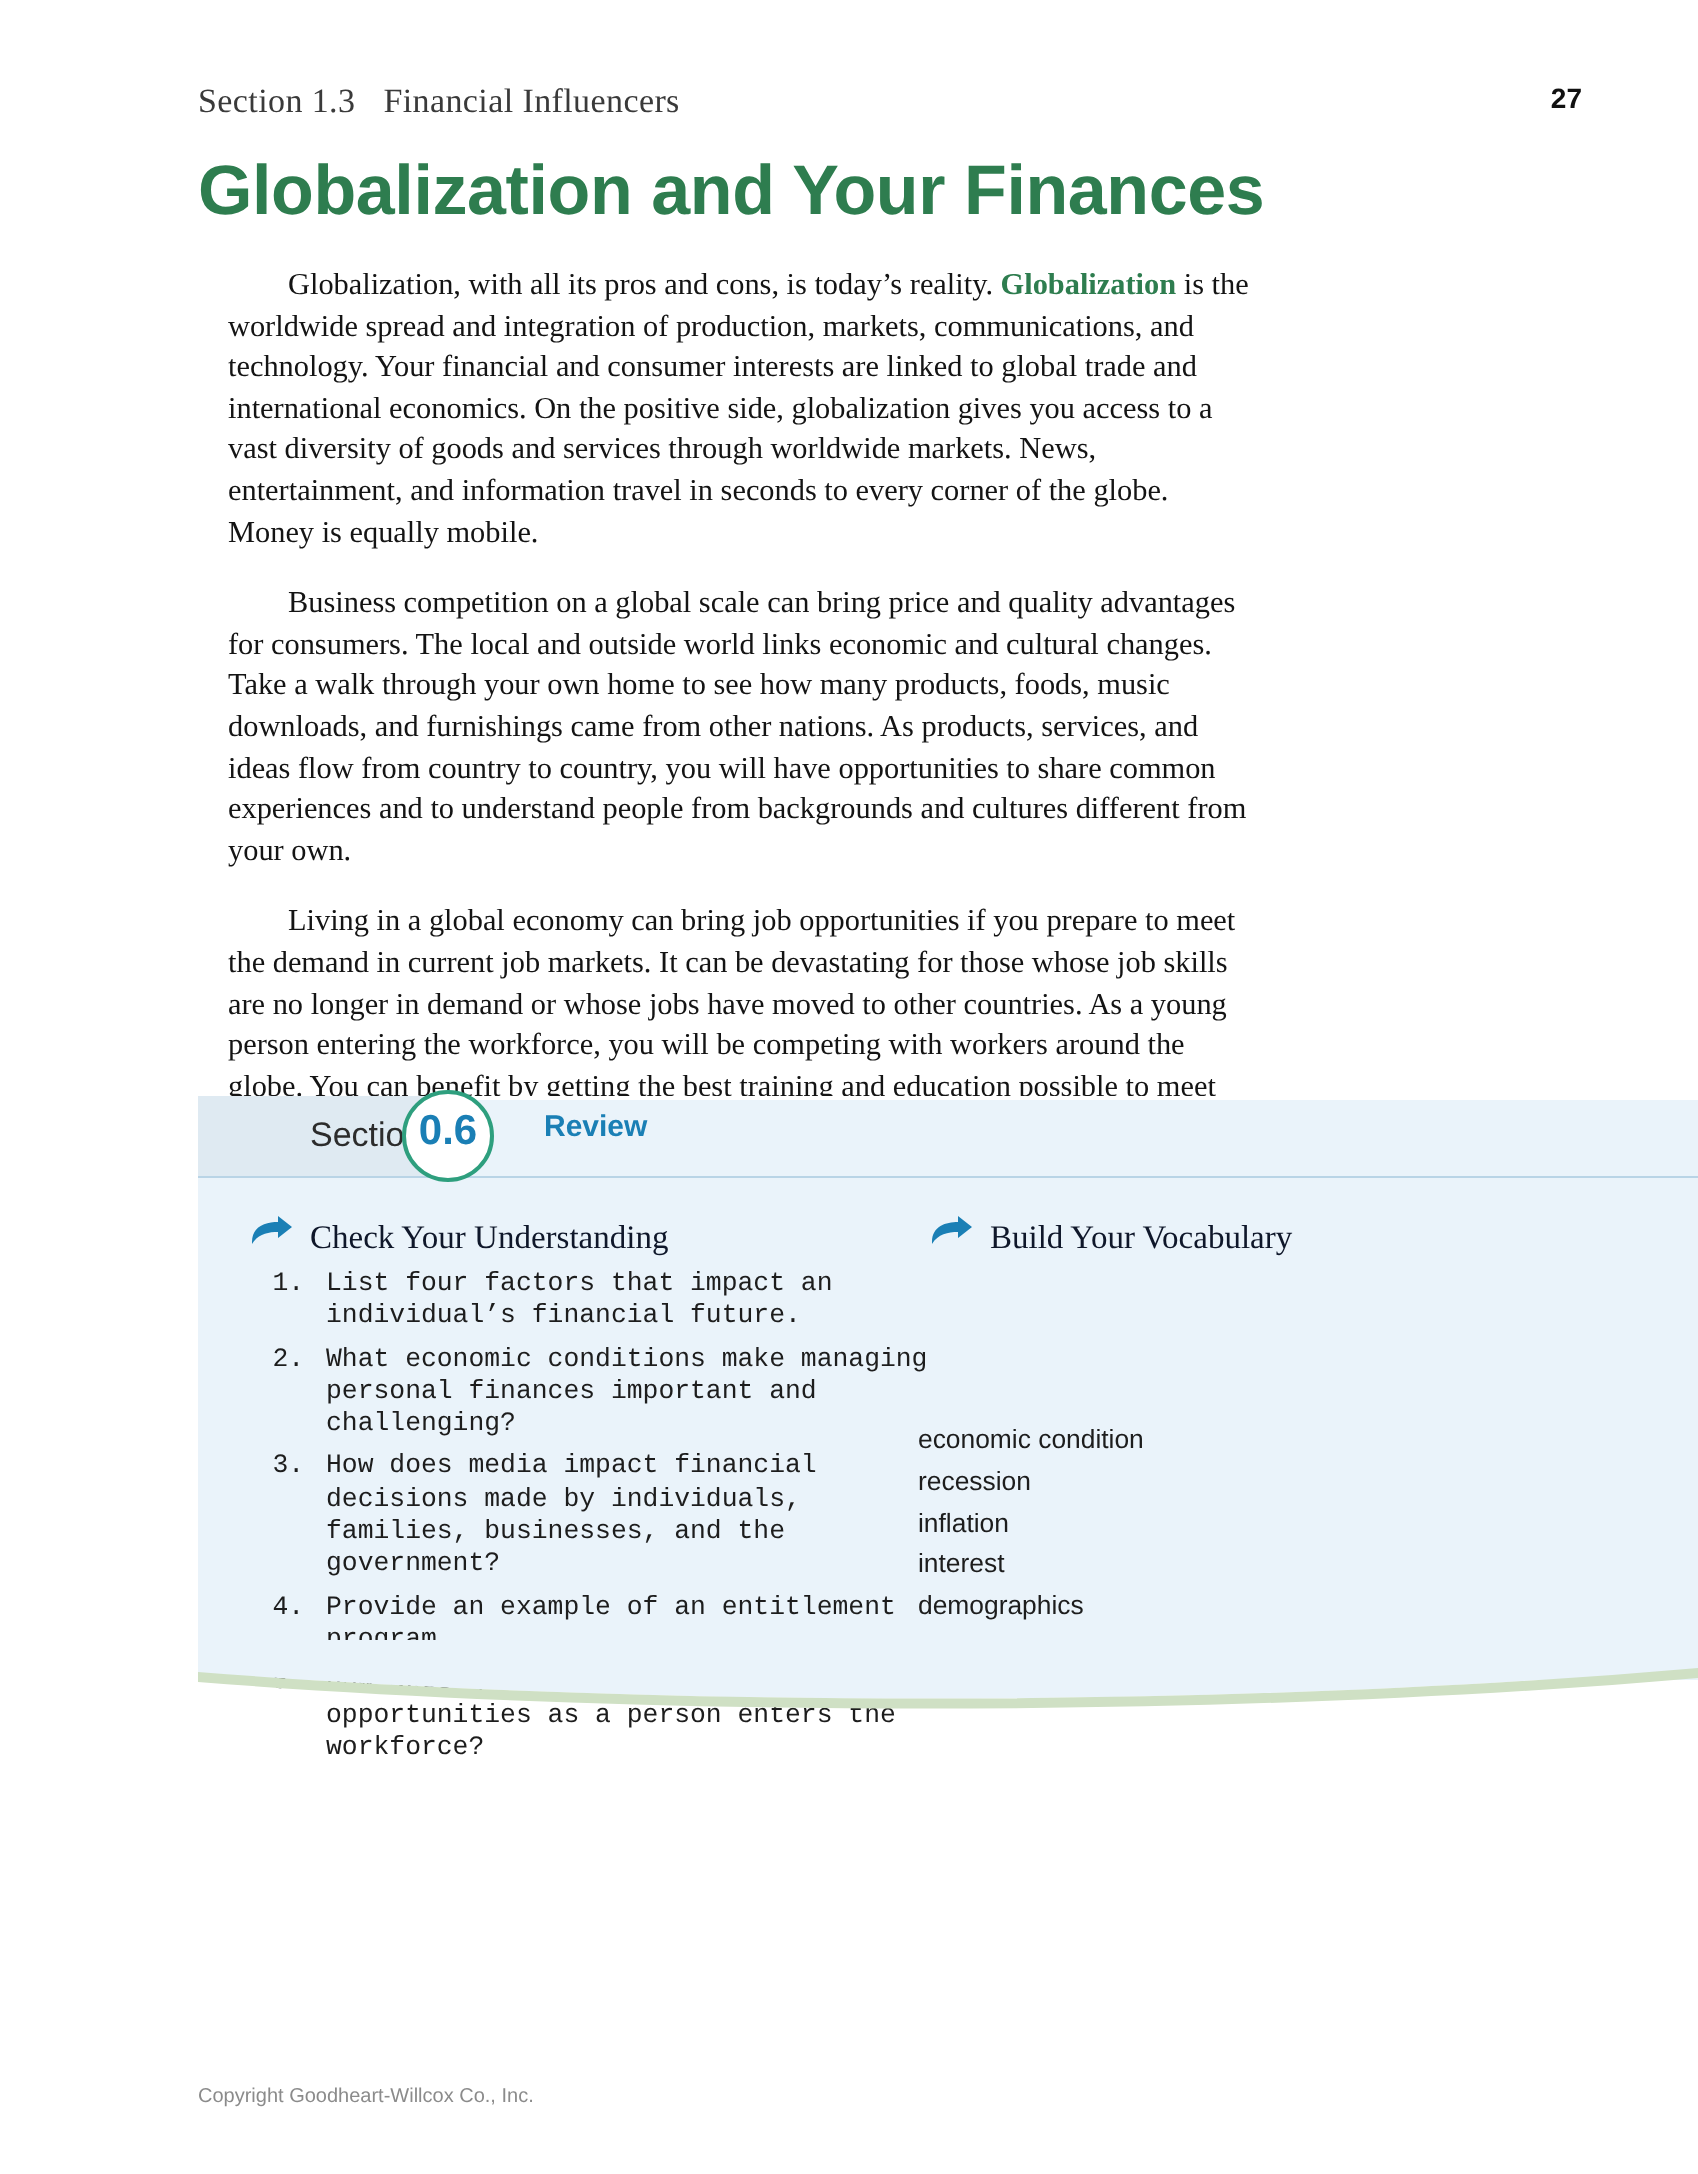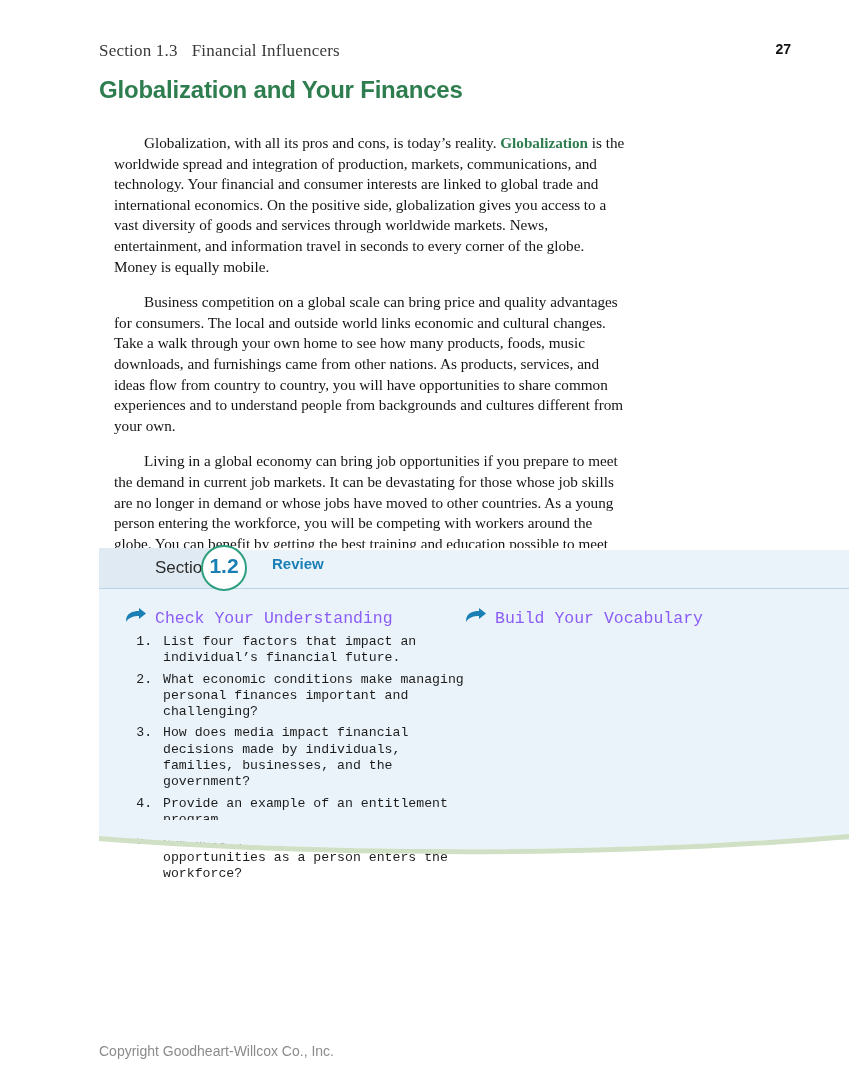--- a/index.html
+++ b/index.html
@@ -41,21 +41,21 @@
     font-weight: bold;
     color: #111;
   }
   
   h1.article-title {
     position: absolute;
     left: 99px;
     top: 76px;
     margin: 0;
     font-family: "Liberation Sans", sans-serif;
-    font-size: 24px;
+    font-size: 35px;
     font-weight: bold;
     color: #2e7d4f;
     letter-spacing: -0.2px;
   }
   
   .bodytext {
     position: absolute;
     left: 99px;
     top: 118px;
     width: 545px;
@@ -143,23 +143,23 @@
     left: 272px;
     top: 7px;
     font-family: "Liberation Sans", sans-serif;
     font-size: 15px;
     font-weight: bold;
     color: #1a7fb5;
   }
   
   .col-head {
     position: absolute;
-    font-family: Liberation Mono, monospace;
+    font-family: Liberation Serif, serif;
     font-size: 16.5px;
-    color: #8b5cf6;
+    color: #0f172a;
   }
   .col-head.left  { left: 155px; top: 61px; }
   .col-head.right { left: 495px; top: 61px; }
   .arrow-icon {
     position: absolute;
     width: 22px;
     height: 18px;
   }
   .arrow-icon.left  { left: 125px; top: 60px; }
   .arrow-icon.right { left: 465px; top: 60px; }
@@ -211,21 +211,21 @@
     top: 272px;
     width: 750px;
     height: 38px;
   }
   
   .copyright {
     position: absolute;
     left: 99px;
     top: 1043px;
     font-family: "Liberation Sans", sans-serif;
-    font-size: 14px;
+    font-size: 10px;
     color: #8b8b8b;
   }
 </style>
 </head>
 <body>
 
 <div class="page">
 
   <div class="runhead">
     <span class="sec-no">Section 1.3</span><span>Financial Influencers</span>
@@ -240,21 +240,21 @@
     <p>Living in a global economy can bring job opportunities if you prepare to meet the demand in current job markets. It can be devastating for those whose job skills are no longer in demand or whose jobs have moved to other countries. As a young person entering the workforce, you will be competing with workers around the globe. You can benefit by getting the best training and education possible to meet the needs of current and future job markets.</p>
   </div>
 
   <div class="review-wrap">
     <div class="review-band"></div>
     <div class="review-band-inner"></div>
 
     <div class="sec-tab"></div>
     <div class="sec-tab-label">Section</div>
     <div class="sec-circle"></div>
-    <div class="sec-num">1.2</div>
+    <div class="sec-num">0.6</div>
     <div class="review-word">Review</div>
 
     <div class="arrow-icon left">
       <svg width="22" height="18" viewBox="0 0 22 18">
         <path d="M1 13 C1 5, 8 3, 14 3 L14 0 L21 5.5 L14 11 L14 8 C9 8, 4 9, 1 14 Z" fill="#1a7fb5"></path>
       </svg>
     </div>
     <div class="col-head left">Check Your Understanding</div>
 
     <ol class="questions">
@@ -267,20 +267,27 @@
 
     <div class="arrow-icon right">
       <svg width="22" height="18" viewBox="0 0 22 18">
         <path d="M1 13 C1 5, 8 3, 14 3 L14 0 L21 5.5 L14 11 L14 8 C9 8, 4 9, 1 14 Z" fill="#1a7fb5"></path>
       </svg>
     </div>
     <div class="col-head right">Build Your Vocabulary</div>
 
 
     <div class="vocab-cols">
+      <div class="vocab-col">
+        <div>economic condition</div>
+        <div>recession</div>
+        <div>inflation</div>
+        <div>interest</div>
+        <div>demographics</div>
+      </div>
     </div>
 
     <div class="curve">
       <svg width="750" height="38" viewBox="0 0 750 38" preserveAspectRatio="none">
         <path d="M0 0 L750 0 L750 14 C520 34, 230 34, 0 16 Z" fill="#eaf3fa"></path>
         <path d="M0 16 C230 34, 520 34, 750 14 L750 19 C520 39, 230 39, 0 21 Z" fill="#cfe0c4"></path>
       </svg>
     </div>
   </div>
 

